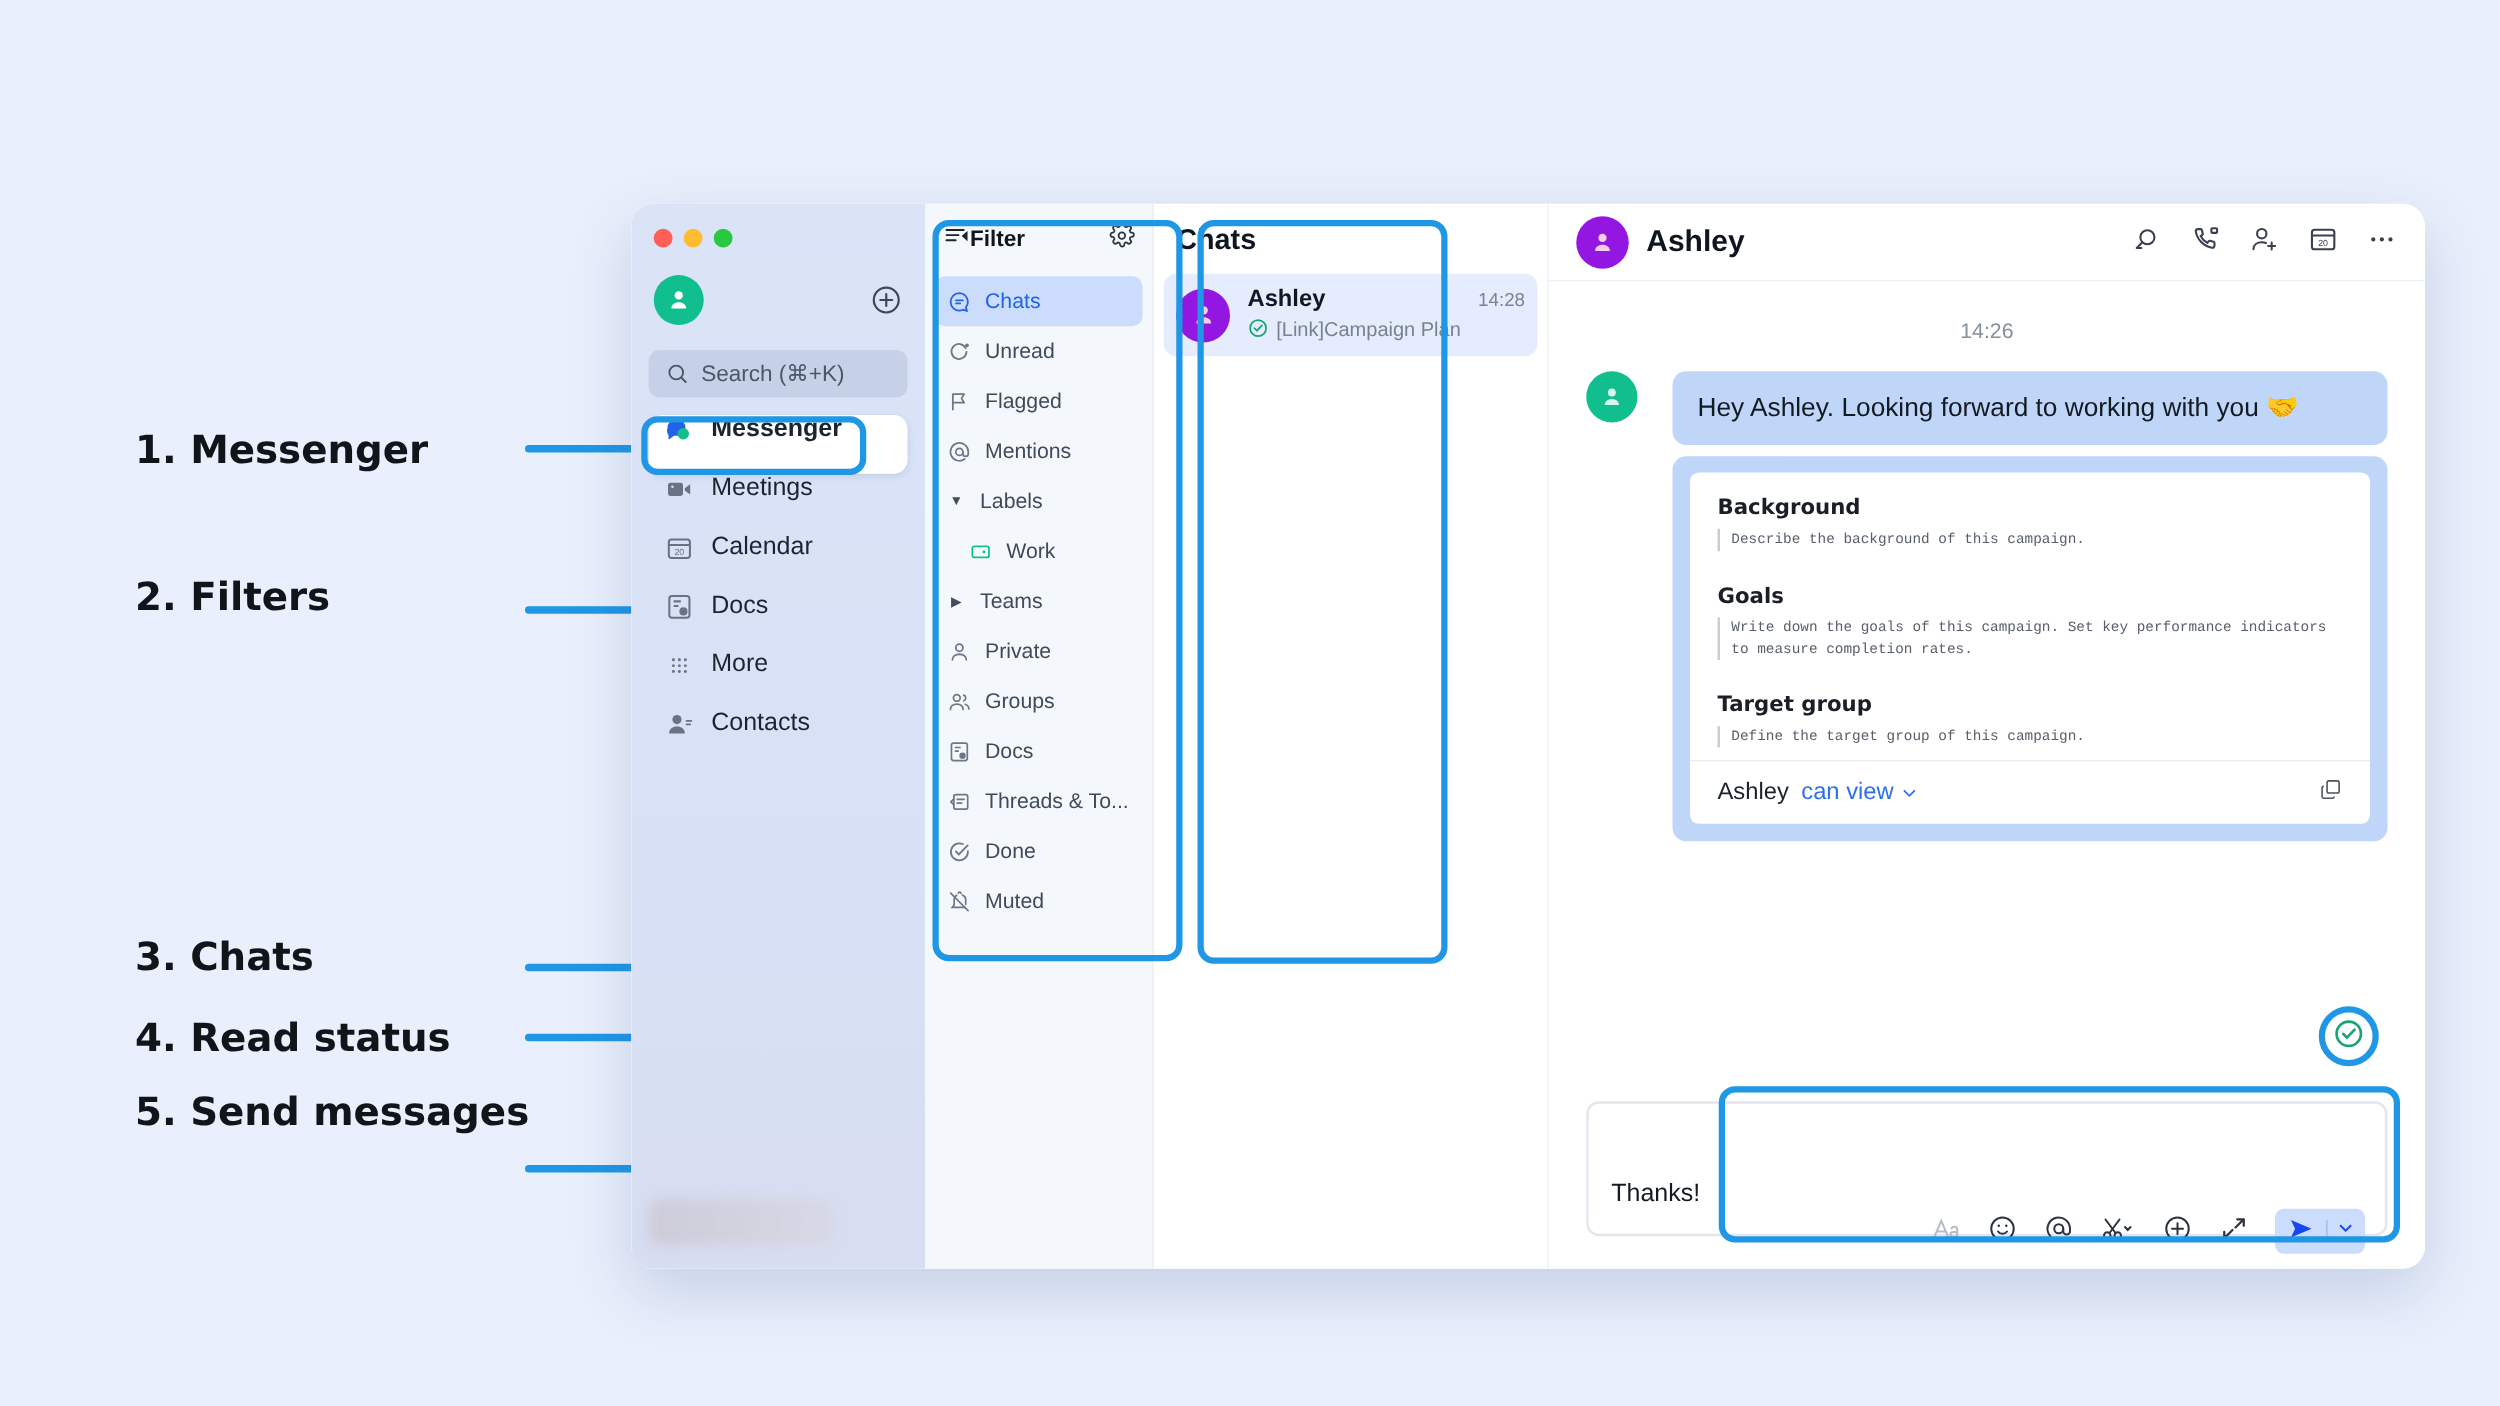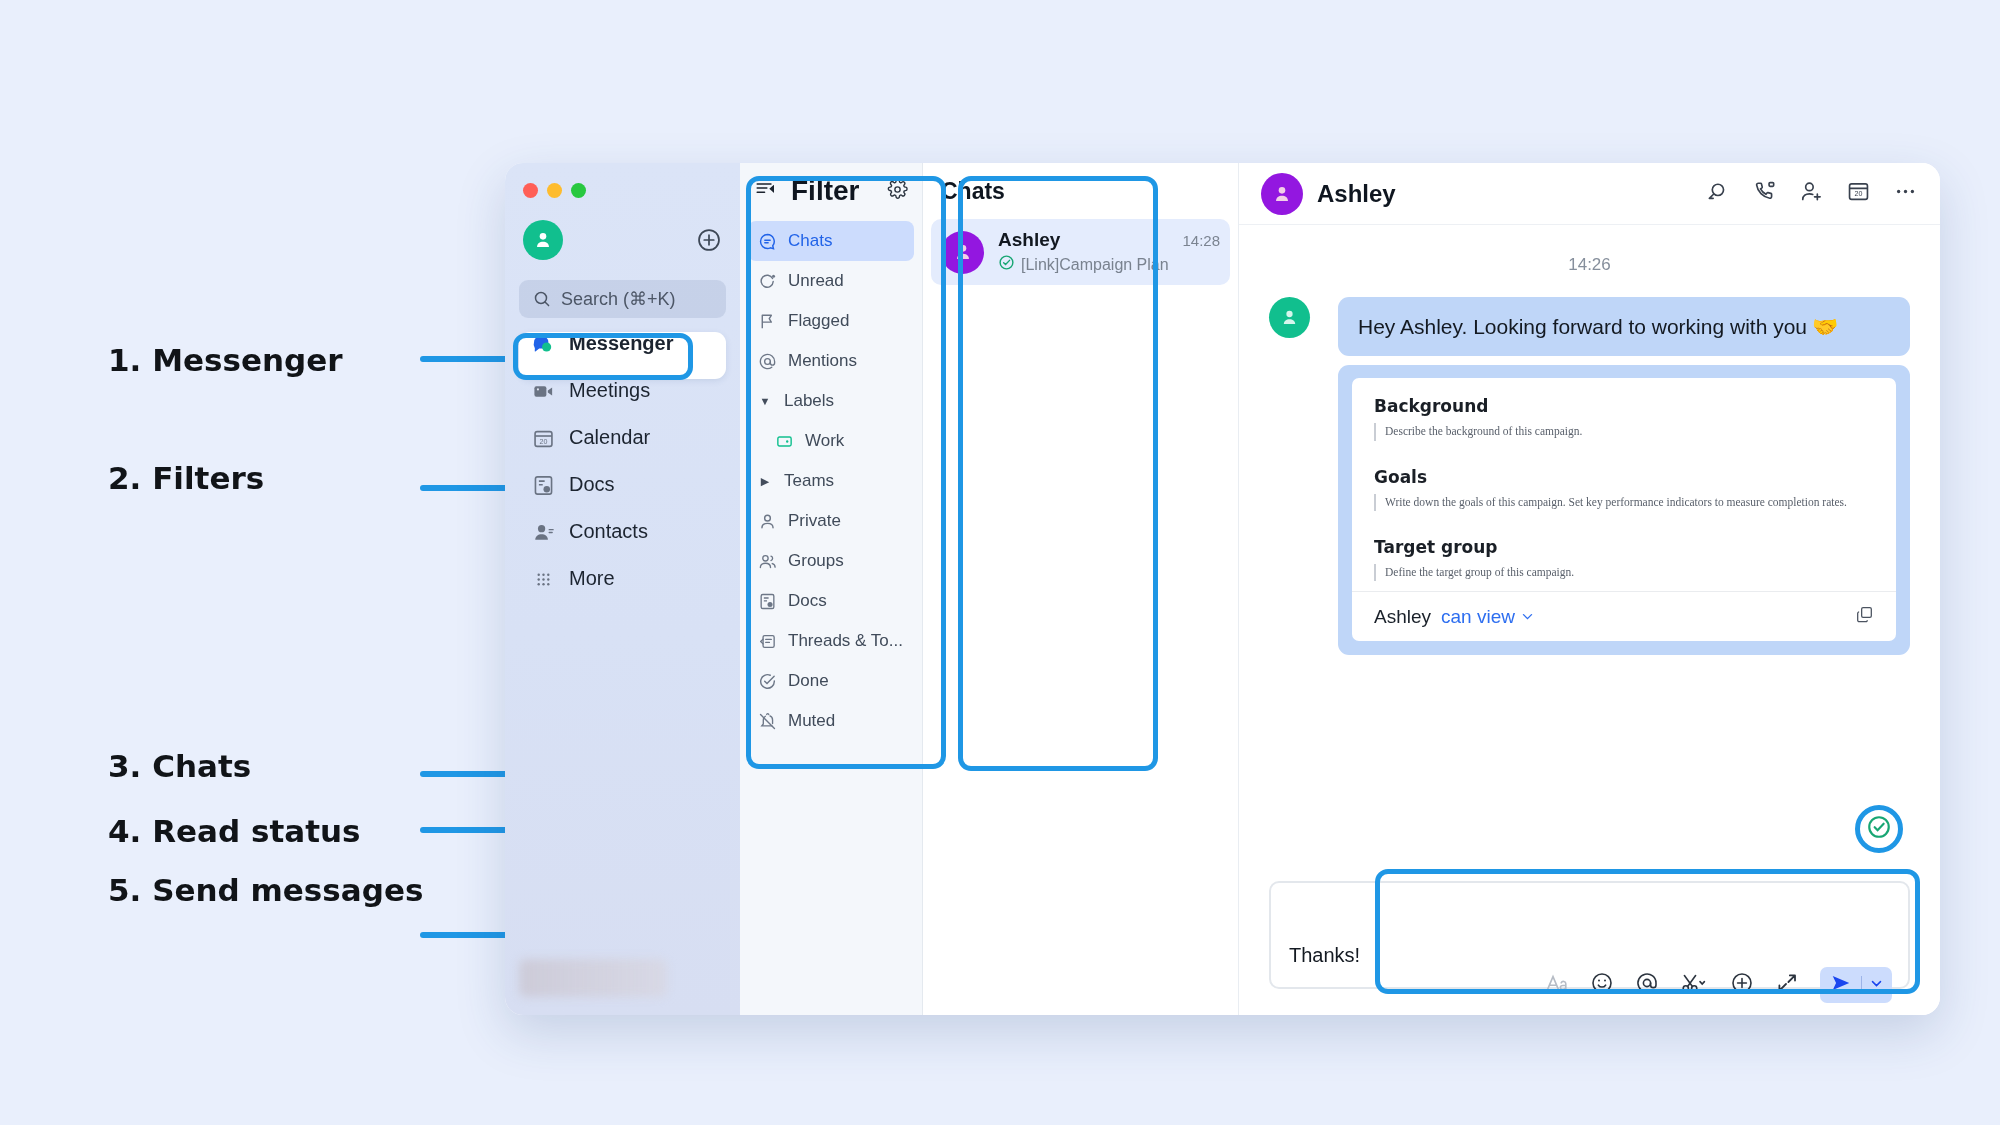--- a/index.html
+++ b/index.html
@@ -99,22 +99,22 @@
     width: 183px; flex: 0 0 183px;
     background: #f4f7fb;
     border-right: 1px solid #e4e9ef;
     display: flex; flex-direction: column;
   }
   .filter-head {
     height: 56px; display: flex; align-items: center; justify-content: space-between;
     padding: 0 14px 0 14px;
   }
   .filter-head .ft {
-    display: flex; align-items: center; gap: 15px;
-    font-size: 28px; font-weight: 600; color: #0f1620;
+    display: flex; align-items: center; gap: 0;
+    font-size: 18px; font-weight: 600; color: #0f1620;
   }
   .filter-list { padding: 2px 8px; }
   .f-item {
     display: flex; align-items: center; gap: 11px;
     height: 40px; padding: 0 9px; border-radius: 8px;
     font-size: 17px; color: #404b5a;
   }
   .f-item .ico { width: 20px; height: 20px; display:flex; align-items:center; justify-content:center; color:#6d7787; flex:0 0 20px;}
   .f-item.sel { background: #ccdcfd; color: #2163e8; font-weight: 500; }
   .f-item.sel .ico { color: #2163e8; }
@@ -167,21 +167,21 @@
     background: #bfd6f8; border-radius: 11px;
     padding: 15px 20px; font-size: 21px; color: #141a22; line-height: 1.4;
   }
   .bubble-doc {
     background: #bfd6f8; border-radius: 11px; margin-top: 9px; padding: 13px 14px 14px 14px;
   }
   .doc-title { display: flex; align-items: center; gap: 9px; font-size: 21px; color: #2a6fe8; font-weight: 500; padding: 2px 4px 11px 4px; }
   .doc-card { background: #fff; border-radius: 7px; padding: 18px 22px 0 22px; }
   .doc-h { font-family: "DejaVu Sans", sans-serif; font-weight: 700; font-size: 17px; color: #1a1f26; margin-bottom: 7px; }
   .doc-p {
-    font-family: Liberation Serif, serif;
+    font-family: Liberation Mono, monospace;
     font-size: 11.5px; color: #585f6a; line-height: 1.5;
     border-left: 2px solid #c9cdd4; padding-left: 9px; margin-bottom: 26px;
   }
   .doc-foot {
     border-top: 1px solid #eaecef; margin: 0 -22px; padding: 13px 22px;
     display: flex; align-items: center; gap: 10px;
   }
   .doc-foot .who { font-size: 19px; color: #1a212a; }
   .doc-foot .perm { font-size: 19px; color: #2d6ef0; display:flex; align-items:center; gap:5px; }
   .doc-foot .spacer { flex: 1; }
@@ -290,48 +290,48 @@
 
       <div class="nav-item">
         <span class="ico">
           <svg width="23" height="23" viewBox="0 0 24 24" fill="none" stroke="#6a7383" stroke-width="1.7">
               <rect x="3.6" y="3" width="16.8" height="18" rx="2.2"></rect>
               <path d="M7.2 7.4h6M7.2 11.2h4"></path>
               <circle cx="15.4" cy="15.8" r="3.4" fill="#6a7383" stroke="none"></circle>
             </svg>
         </span>
         <span>Docs</span>
-      </div>
-
-      <div class="nav-item">
-        <span class="ico">
-          <svg width="23" height="23" viewBox="0 0 24 24" fill="#6a7383">
-              <circle cx="10" cy="8" r="3.8"></circle>
-              <path d="M3.4 19.6c0-3.7 3-5.8 6.6-5.8s6.6 2.1 6.6 5.8z"></path>
-              <path d="M18 9h4M18 12h3" stroke="#6a7383" stroke-width="1.5" stroke-linecap="round"></path>
-            </svg>
-        </span>
-        <span>Contacts</span>
       </div>
 
       <div class="nav-item">
         <span class="ico">
           <svg width="23" height="23" viewBox="0 0 24 24" fill="#6a7383">
             <circle cx="7" cy="7" r="1.25"></circle>
               <circle cx="12" cy="7" r="1.25"></circle>
               <circle cx="17" cy="7" r="1.25"></circle>
             <circle cx="7" cy="12" r="1.25"></circle>
               <circle cx="12" cy="12" r="1.25"></circle>
               <circle cx="17" cy="12" r="1.25"></circle>
             <circle cx="7" cy="17" r="1.25"></circle>
               <circle cx="12" cy="17" r="1.25"></circle>
               <circle cx="17" cy="17" r="1.25"></circle>
           </svg>
         </span>
         <span>More</span>
+      </div>
+
+      <div class="nav-item">
+        <span class="ico">
+          <svg width="23" height="23" viewBox="0 0 24 24" fill="#6a7383">
+              <circle cx="10" cy="8" r="3.8"></circle>
+              <path d="M3.4 19.6c0-3.7 3-5.8 6.6-5.8s6.6 2.1 6.6 5.8z"></path>
+              <path d="M18 9h4M18 12h3" stroke="#6a7383" stroke-width="1.5" stroke-linecap="round"></path>
+            </svg>
+        </span>
+        <span>Contacts</span>
       </div>
     </div>
 
     <div class="nav-blur"></div>
   </div>
 
   <div class="filter">
     <div class="filter-head">
       <div class="ft">
         <span>

